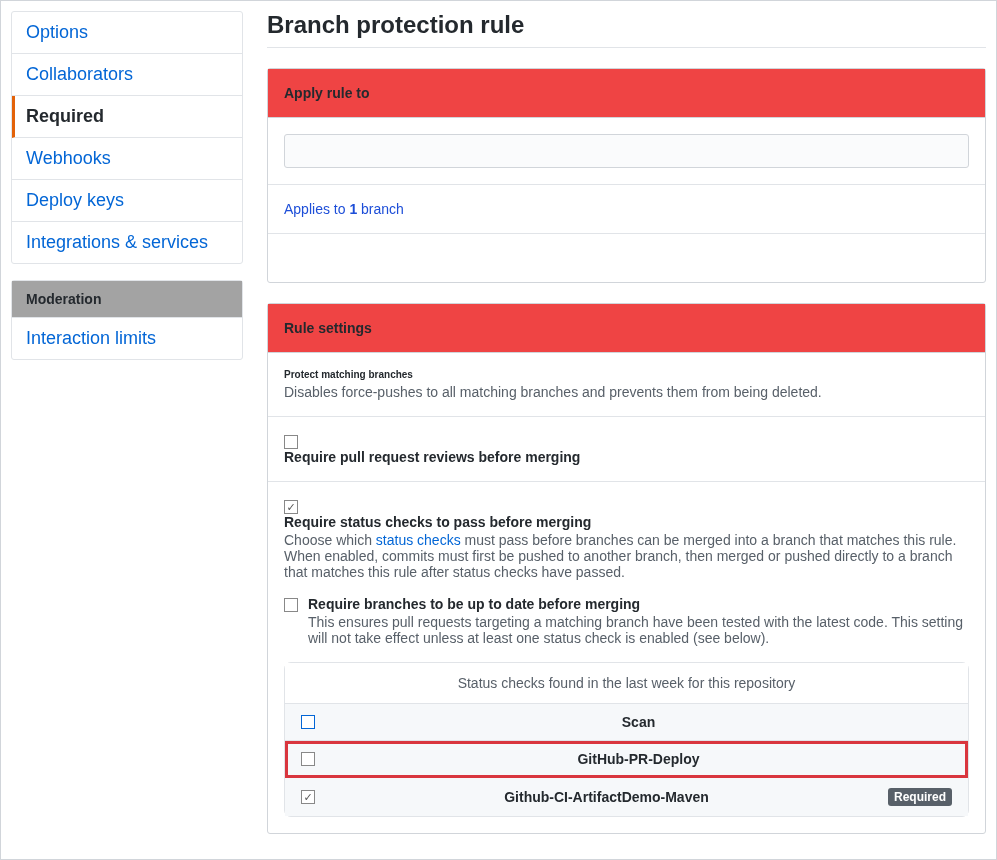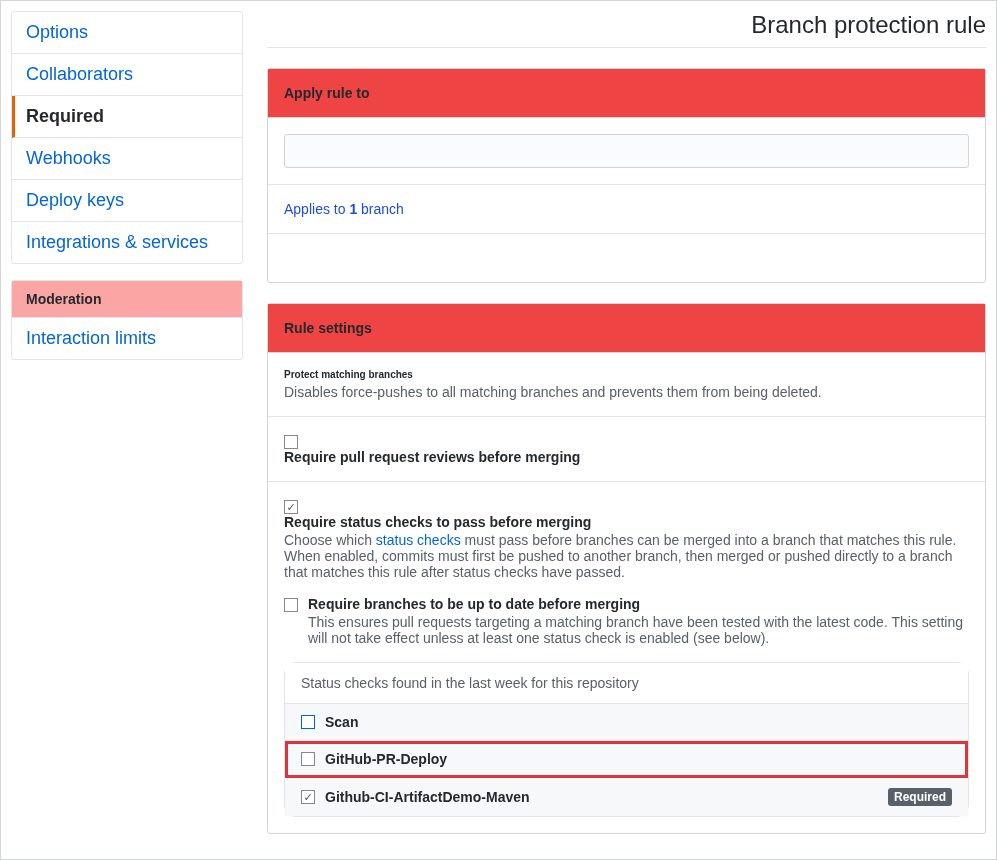--- a/index.html
+++ b/index.html
@@ -36,35 +36,34 @@
   color: #24292e;
   font-weight: 600;
   border-left: 3px solid #e36209;
   padding-left: 11px;
   cursor: default;
 }
 .sidebar-header {
   padding: 10px 14px;
   font-weight: 600;
   color: #24292e;
-  background: #fca5a5;
+  background: #a3a3a3;
   border-bottom: 1px solid #e1e4e8;
 }
 .main {
   flex: 1;
   padding-left: 24px;
   min-width: 0;
 }
 .page-title {
   font-size: 24px;
-  font-weight: 400;
+  font-weight: 700;
   padding-bottom: 8px;
   border-bottom: 1px solid #e1e4e8;
   margin-bottom: 20px;
-  text-align: right;
 }
 .box {
   border: 1px solid #d1d5da;
   border-radius: 3px;
   margin-bottom: 20px;
 }
 .box-header {
   background: #ef4444;
   padding: 16px;
   border-bottom: 1px solid #d1d5da;
@@ -143,22 +142,23 @@
   margin-top: 2px;
 }
 .check-desc a { color: #0366d6; text-decoration: none; }
 .sub-rule {
   display: flex;
   margin-top: 16px;
   margin-left: 24px;
 }
 .status-box {
   border: 1px solid #e1e4e8;
-  border-radius: 12px;
+  border-radius: 7px;
   margin-top: 16px;
+  text-align: center;
 }
 .status-header {
   padding: 12px 16px;
   font-size: 14px;
   color: #586069;
   border-bottom: 1px solid #e1e4e8;
   background: #fff;
 }
 .status-row {
   padding: 10px 16px;

